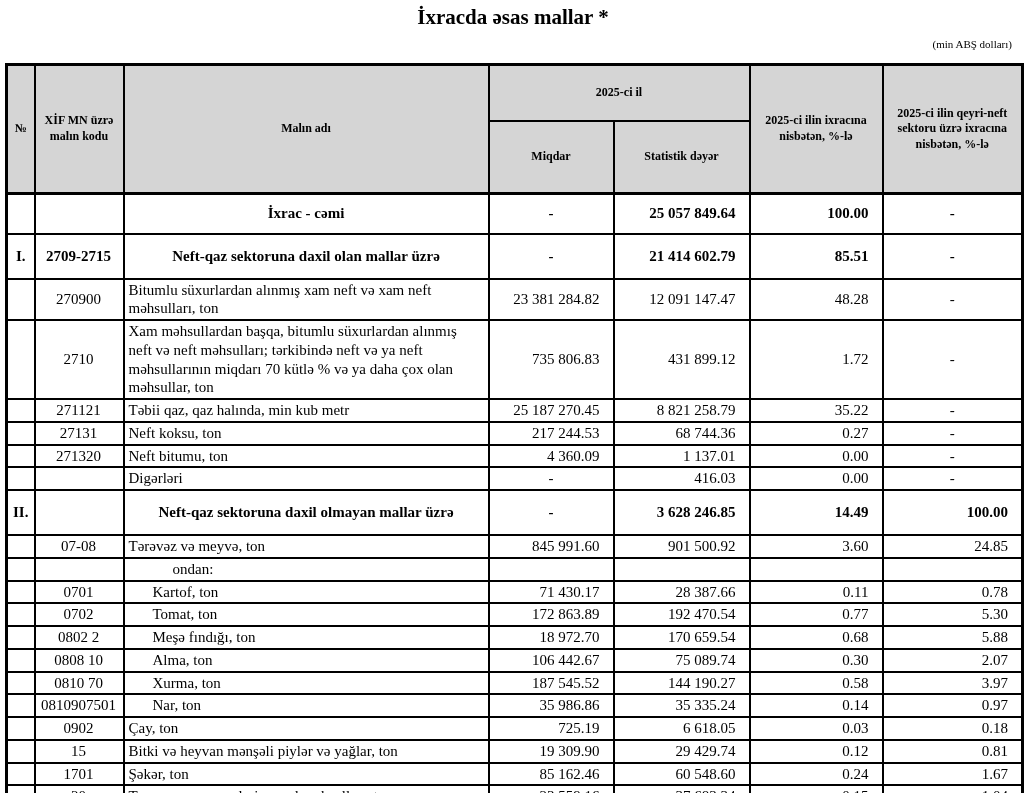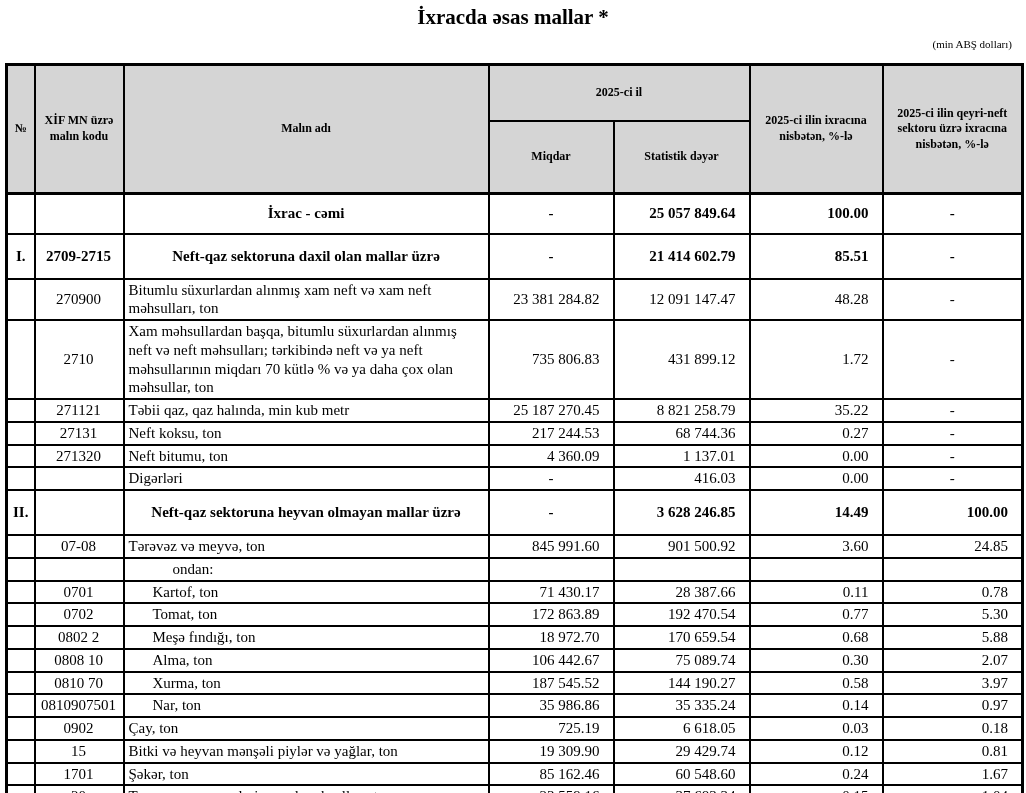--- a/index.html
+++ b/index.html
@@ -158,21 +158,21 @@
     <td class="code"></td>
     <td class="name">Digərləri</td>
     <td class="num dash">-</td>
     <td class="num">416.03</td>
     <td class="num">0.00</td>
     <td class="num dash">-</td>
   </tr>
       <tr class="lv-section">
     <td class="no">II.</td>
     <td class="code"></td>
-    <td class="name">Neft-qaz sektoruna heyvan olmayan mallar üzrə</td>
+    <td class="name">Neft-qaz sektoruna daxil olmayan mallar üzrə</td>
     <td class="num dash">-</td>
     <td class="num">3 628 246.85</td>
     <td class="num">14.49</td>
     <td class="num">100.00</td>
   </tr>
       <tr class="lv-item">
     <td class="no"></td>
     <td class="code">07-08</td>
     <td class="name">Tərəvəz və meyvə, ton</td>
     <td class="num">845 991.60</td>

